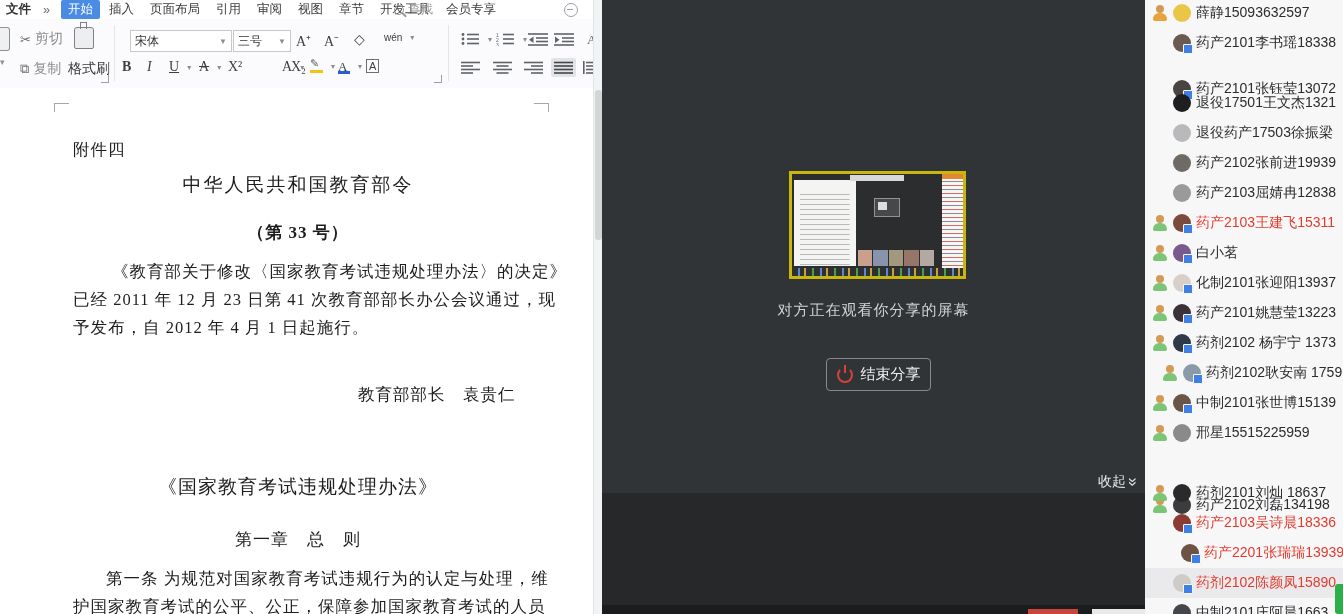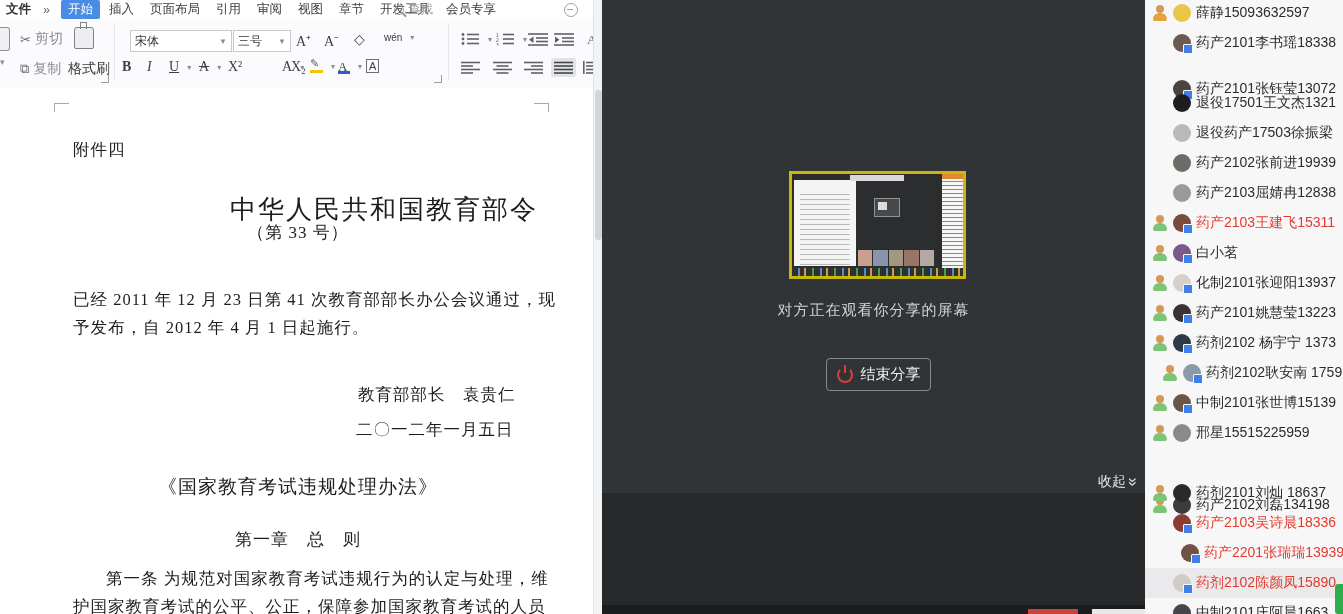--- a/index.html
+++ b/index.html
@@ -315,26 +315,26 @@
               <line x1="19.2" y1="0" x2="19.2" y2="13"></line>
             </g>
           </svg>
       </span>
     </div>
 
     <div class="doc">
       <span class="mark-l"></span>
       <span class="mark-r"></span>
       <div class="line" style="left:73px;top:51px;">附件四</div>
-      <div class="line cwrap" style="top:104px;font-size:26px;letter-spacing:2px;text-align:right;">中华人民共和国教育部令</div>
-      <div class="line cwrap" style="top:133px;font-size:17px;">（第 33 号）</div>
+      <div class="line cwrap" style="top:84px;font-size:19px;letter-spacing:2px;">中华人民共和国教育部令</div>
+      <div class="line cwrap" style="top:133px;font-size:17px;font-weight:bold;">（第 33 号）</div>
+      <div class="line" style="left:112px;top:173px;">《教育部关于修改〈国家教育考试违规处理办法〉的决定》</div>
       <div class="line" style="left:73px;top:201px;">已经 2011 年 12 月 23 日第 41 次教育部部长办公会议通过，现</div>
       <div class="line" style="left:73px;top:229px;">予发布，自 2012 年 4 月 1 日起施行。</div>
       <div class="line" style="left:358px;top:296px;">教育部部长　袁贵仁</div>
-      <div class="line" style="left:356px;top:331px;">二〇一二年一月五日</div>
       <div class="line cwrap" style="top:386px;font-size:19px;">《国家教育考试违规处理办法》</div>
       <div class="line" style="left:106px;top:480px;">第一条 为规范对国家教育考试违规行为的认定与处理，维</div>
       <div class="line cwrap" style="top:440px;font-size:17px;">第一章　总　则</div>
       <div class="line" style="left:73px;top:508px;">护国家教育考试的公平、公正，保障参加国家教育考试的人员</div>
     </div>
     <div class="doc-scroll">
         <div class="doc-thumb"></div>
       </div>
   </div>
 

